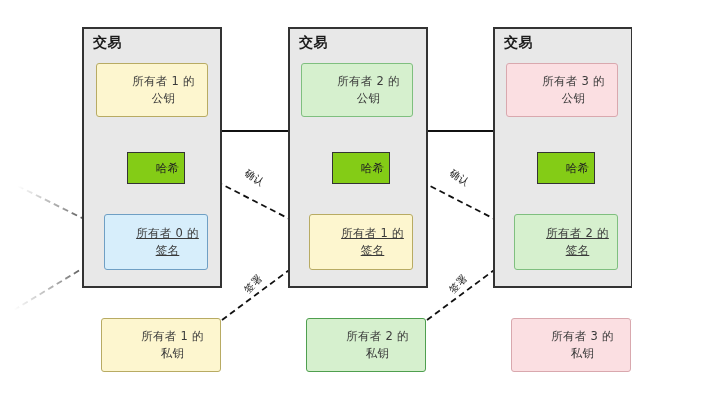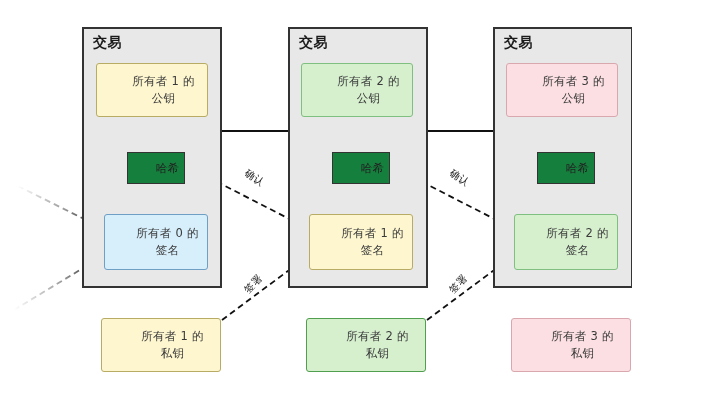--- a/index.html
+++ b/index.html
@@ -56,27 +56,28 @@
     border:1px solid #b8ab63;
     border-radius:3px;
     background:#fdf6cf;
   }
   .node-pub.green{border-color:#7fbf7f;background:#d6f0ce;}
   .node-pub.pink{border-color:#d9a8ae;background:#fbdfe2;}
   .node-sig{
     border:1px solid #6f9fc4;
     border-radius:3px;
     background:#d7eefb;
+    text-decoration:underline;
   }
   .node-sig.yellow{border:1px solid #b8ab63;background:#fdf6cf;}
   .node-sig.green{border:1px solid #7fbf7f;background:#d6f0ce;}
   .node-hash{
     border:1px solid #333333;
     border-radius:0;
-    background:#15803d;
+    background:#84cc16;
     font-size:11.5px;
     color:#222222;
   }
   .node-priv{
     border:1px solid #b8ab63;
     border-radius:3px;
     background:#fdf6cf;
   }
   .node-priv.green{border-color:#4f9f4f;background:#d6f0ce;}
   .node-priv.pink{border-color:#d9a8ae;background:#fbdfe2;}

